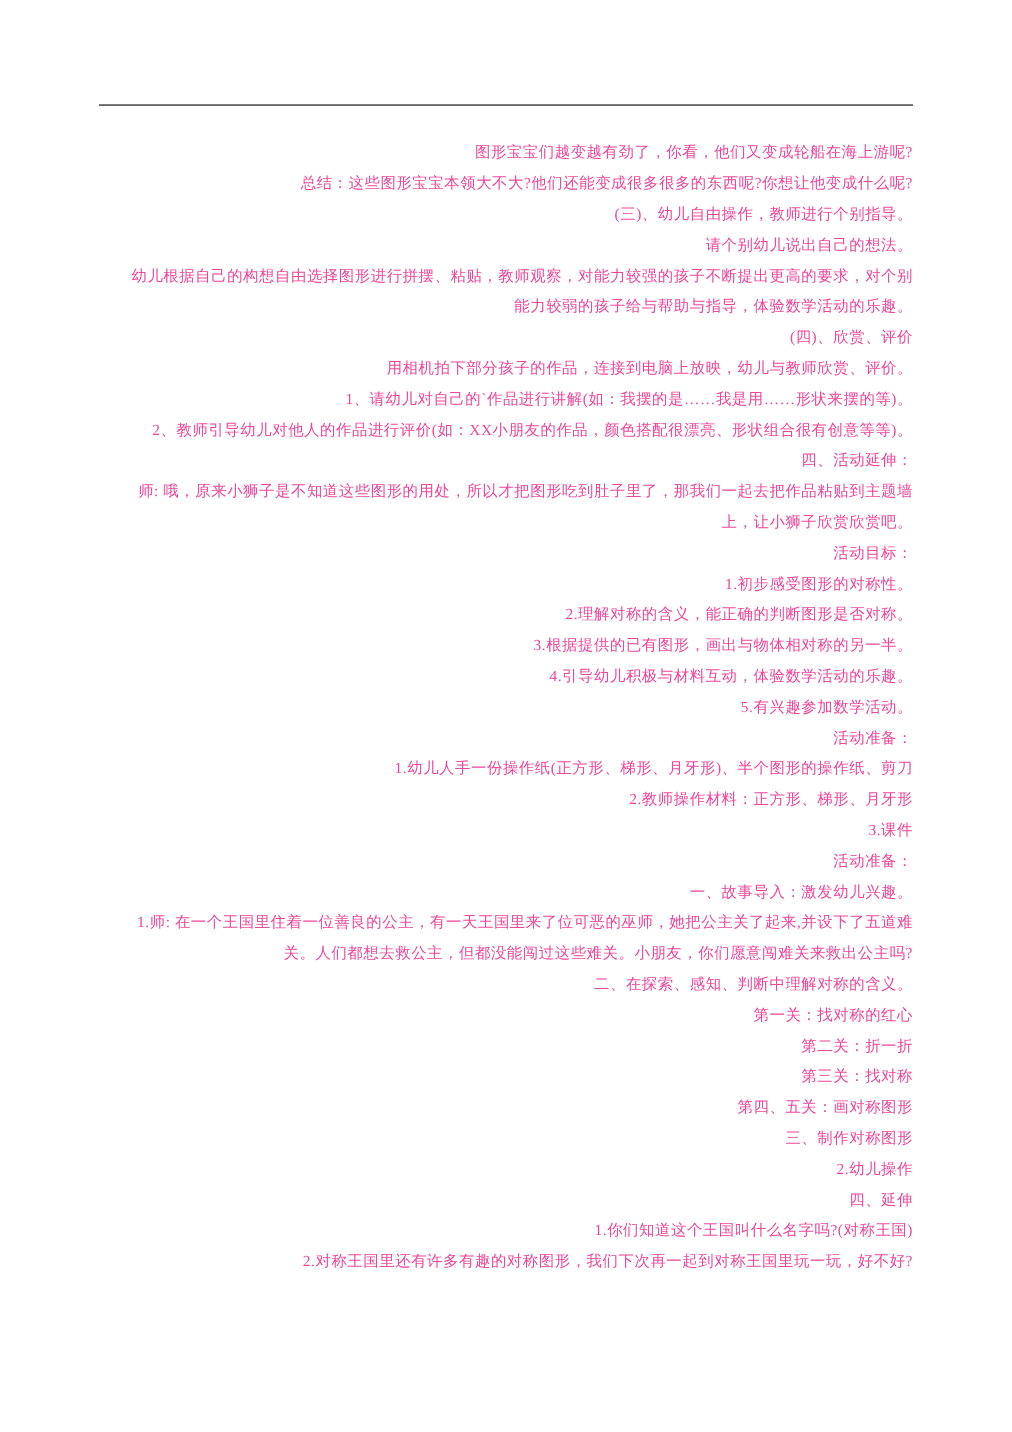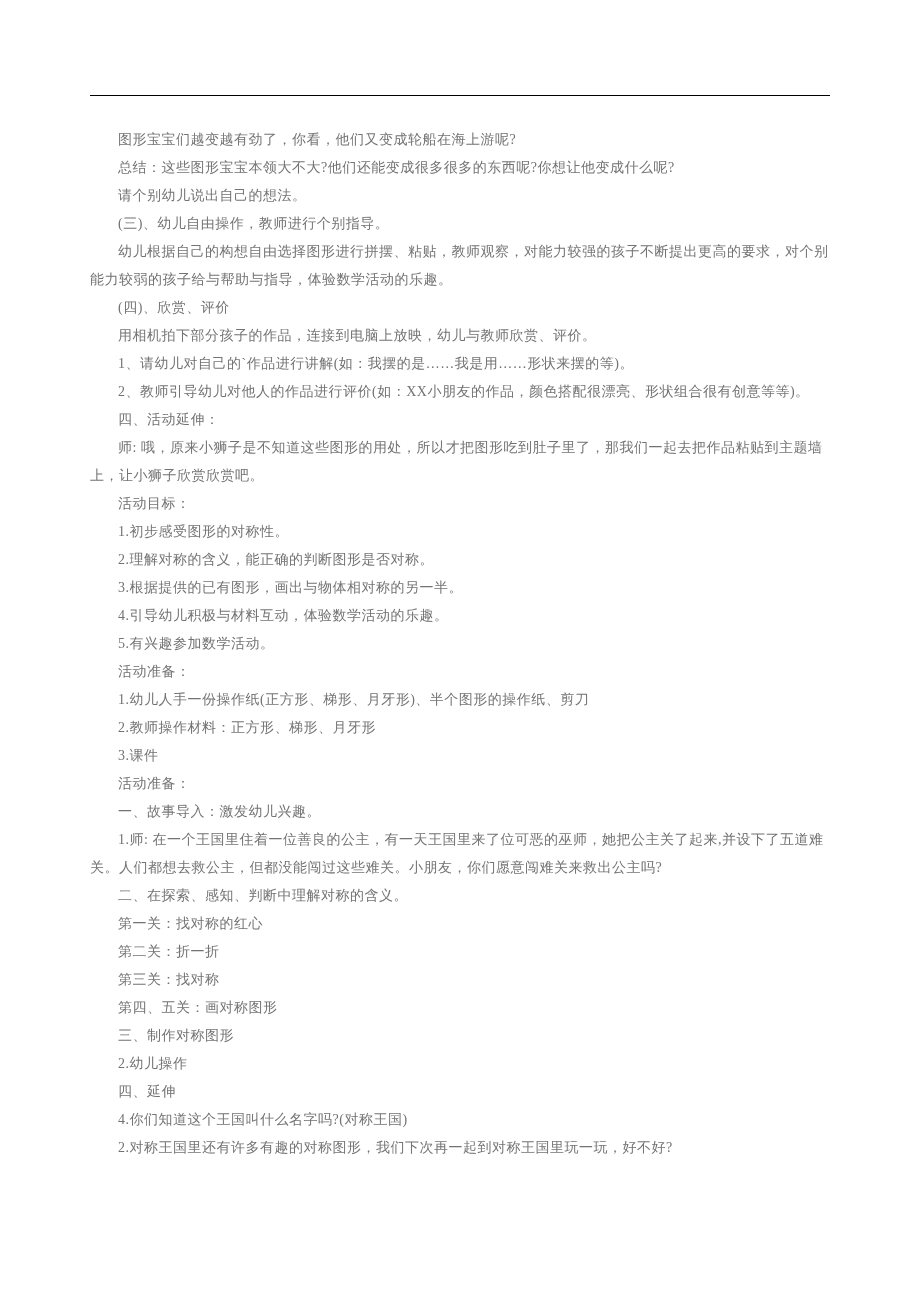--- a/index.html
+++ b/index.html
@@ -14,36 +14,37 @@
     box-sizing: border-box;
   }
   .hr-line {
     border: none;
     border-top: 1px solid #000;
     margin: 0 0 30px 0;
   }
   .para {
     font-size: 14px;
     line-height: 28px;
-    color: #737373;
+    color: #ec4899;
     text-indent: 2em;
     margin: 0;
     letter-spacing: 0.5px;
+    text-align: right;
   }
 </style>
 </head>
 <body>
 
 <div class="page">
   <hr class="hr-line">
   <div>
     <p class="para">图形宝宝们越变越有劲了，你看，他们又变成轮船在海上游呢?</p>
     <p class="para">总结：这些图形宝宝本领大不大?他们还能变成很多很多的东西呢?你想让他变成什么呢?</p>
+    <p class="para">(三)、幼儿自由操作，教师进行个别指导。</p>
     <p class="para">请个别幼儿说出自己的想法。</p>
-    <p class="para">(三)、幼儿自由操作，教师进行个别指导。</p>
     <p class="para">幼儿根据自己的构想自由选择图形进行拼摆、粘贴，教师观察，对能力较强的孩子不断提出更高的要求，对个别能力较弱的孩子给与帮助与指导，体验数学活动的乐趣。</p>
     <p class="para">(四)、欣赏、评价</p>
     <p class="para">用相机拍下部分孩子的作品，连接到电脑上放映，幼儿与教师欣赏、评价。</p>
     <p class="para">1、请幼儿对自己的`作品进行讲解(如：我摆的是……我是用……形状来摆的等)。</p>
     <p class="para">2、教师引导幼儿对他人的作品进行评价(如：XX小朋友的作品，颜色搭配很漂亮、形状组合很有创意等等)。</p>
     <p class="para">四、活动延伸：</p>
     <p class="para">师: 哦，原来小狮子是不知道这些图形的用处，所以才把图形吃到肚子里了，那我们一起去把作品粘贴到主题墙上，让小狮子欣赏欣赏吧。</p>
     <p class="para">活动目标：</p>
     <p class="para">1.初步感受图形的对称性。</p>
     <p class="para">2.理解对称的含义，能正确的判断图形是否对称。</p>
@@ -58,16 +59,16 @@
     <p class="para">一、故事导入：激发幼儿兴趣。</p>
     <p class="para">1.师: 在一个王国里住着一位善良的公主，有一天王国里来了位可恶的巫师，她把公主关了起来,并设下了五道难关。人们都想去救公主，但都没能闯过这些难关。小朋友，你们愿意闯难关来救出公主吗?</p>
     <p class="para">二、在探索、感知、判断中理解对称的含义。</p>
     <p class="para">第一关：找对称的红心</p>
     <p class="para">第二关：折一折</p>
     <p class="para">第三关：找对称</p>
     <p class="para">第四、五关：画对称图形</p>
     <p class="para">三、制作对称图形</p>
     <p class="para">2.幼儿操作</p>
     <p class="para">四、延伸</p>
-    <p class="para">4.你们知道这个王国叫什么名字吗?(对称王国)</p>
+    <p class="para">1.你们知道这个王国叫什么名字吗?(对称王国)</p>
     <p class="para">2.对称王国里还有许多有趣的对称图形，我们下次再一起到对称王国里玩一玩，好不好?</p>
   </div>
 </div>
 
 </body></html>

